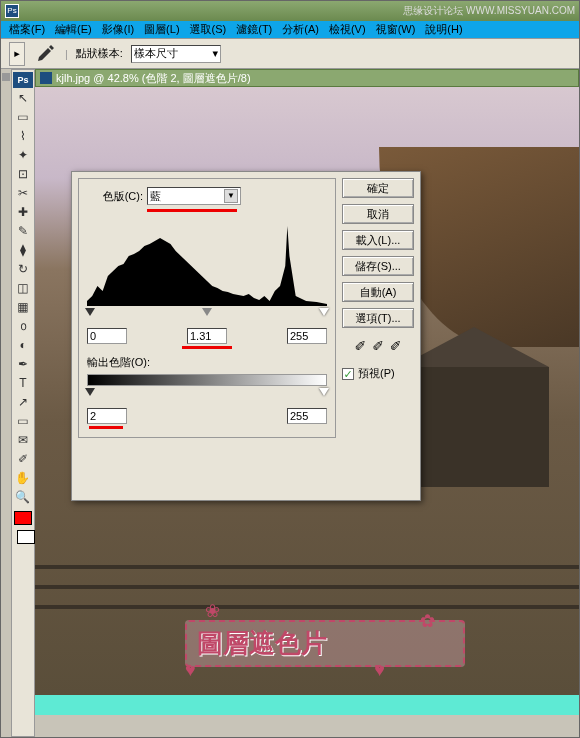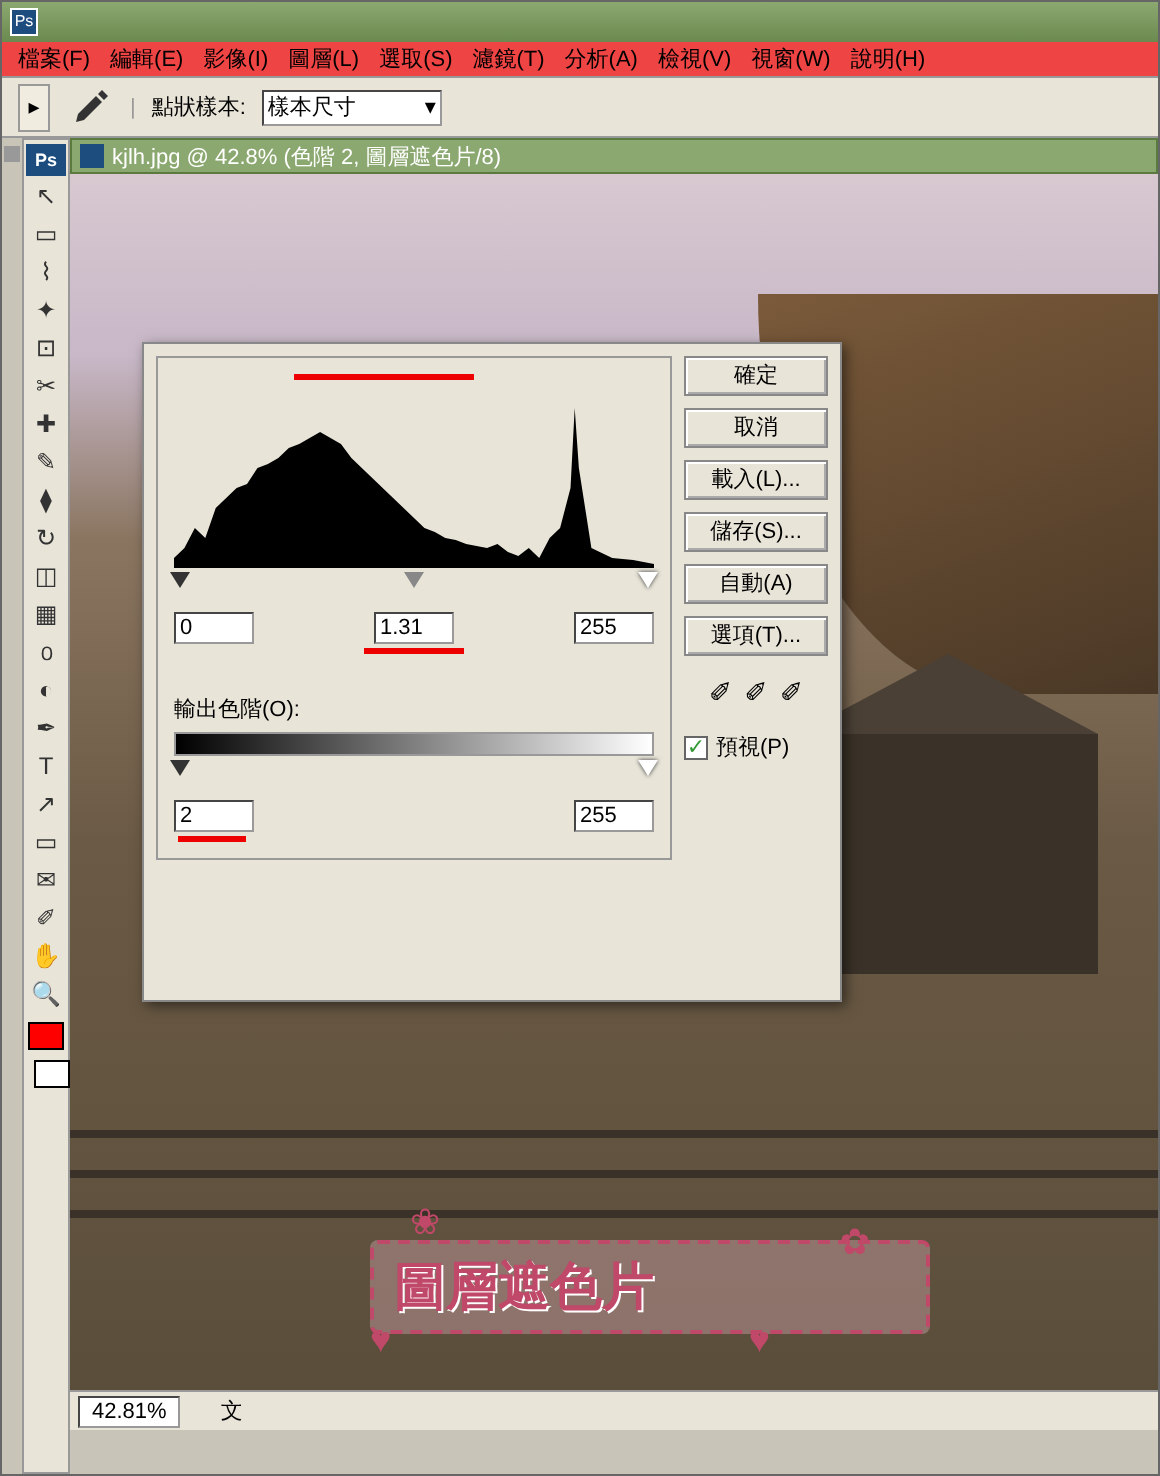--- a/index.html
+++ b/index.html
@@ -1,20 +1,20 @@
 <!DOCTYPE html>
 <html><head>
 <meta charset="utf-8">
 <style>
 *{margin:0;padding:0;box-sizing:border-box;font-family:"Microsoft YaHei",Arial,sans-serif;font-size:11px}
 body{width:580px;height:738px;background:#d4d0c8;overflow:hidden;border:1px solid #666;position:relative}
 .titlebar{height:20px;background:linear-gradient(#8ba870,#6b8a4f);color:#fff;display:flex;align-items:center;padding:0 4px;justify-content:space-between}
 .titlebar .ps-icon{width:14px;height:14px;background:#1d4d7f;display:inline-block;margin-right:4px;border:1px solid #fff;font-size:8px;color:#fff;text-align:center;line-height:12px}
 .titlebar .watermark{color:#ddd;font-size:10px}
-.menubar{height:18px;background:#ef4444;display:flex;align-items:center;padding:0 4px;gap:2px;border-bottom:1px solid #999}
+.menubar{height:18px;background:#0ea5e9;display:flex;align-items:center;padding:0 4px;gap:2px;border-bottom:1px solid #999}
 .menubar span{padding:1px 4px;cursor:default}
 .optbar{height:30px;background:#e8e4d8;display:flex;align-items:center;padding:0 8px;gap:8px;border-bottom:1px solid #999}
 .optbar .drop{width:16px;height:24px;border:1px solid #999;background:#f0ece0;display:flex;align-items:center;justify-content:center}
 .optbar .tool{width:24px;height:24px}
 .optbar .sel{width:90px;height:18px;border:1px inset #999;background:#fff;padding:0 2px;display:flex;align-items:center;justify-content:space-between}
 .workspace{display:flex;height:calc(100% - 68px);background:#6a6a6a}
 .leftstrip{width:10px;background:#c8c4b8}
 .toolbox{width:24px;background:#e8e4d8;border:1px solid #999;display:flex;flex-direction:column;align-items:center;padding:2px 0;gap:1px}
 .toolbox .tbtn{width:20px;height:18px;border:1px solid transparent;display:flex;align-items:center;justify-content:center;font-size:12px;color:#333}
 .toolbox .tbtn:first-child{background:#1d4d7f;color:#fff;font-size:9px;font-weight:bold;height:16px}
@@ -63,20 +63,21 @@
 .deco-heart{color:#c04868;font-size:18px;position:absolute}
 .btm{position:absolute;bottom:0;left:0;right:0;height:22px;background:#c8c4b8}
 </style>
 </head>
 <body>
 
 <div class="titlebar">
   <div style="display:flex;align-items:center">
     <span class="ps-icon">Ps</span>
   </div>
+  <span class="watermark">思缘设计论坛 WWW.MISSYUAN.COM</span>
 </div>
 
 <div class="menubar">
   <span>檔案(F)</span>
   <span>編輯(E)</span>
   <span>影像(I)</span>
   <span>圖層(L)</span>
   <span>選取(S)</span>
   <span>濾鏡(T)</span>
   <span>分析(A)</span>
@@ -137,57 +138,60 @@
     </div>
     <div class="image-bg">
       <div class="cliff"></div>
       <div class="barn"></div>
       <div class="fence">
         <div class="rail" style="top:10px"></div>
         <div class="rail" style="top:30px"></div>
         <div class="rail" style="top:50px"></div>
       </div>
     </div>
-    <div class="statusbar">
-      <span style="border:1px inset #999;padding:1px 6px;background:#fff">42.81%</span>
-      <span style="margin-left:20px">文</span>
-    </div>
     <div class="btm"></div>
 
     <div class="overlay-deco">
       <span class="deco-heart" style="top:-20px;left:20px">❀</span>
       <span class="deco-heart" style="top:-10px;right:30px">✿</span>
       <div class="deco-text">圖層遮色片</div>
       <span class="deco-heart" style="bottom:-14px;left:0">♥</span>
       <span class="deco-heart" style="bottom:-14px;right:80px">♥</span>
     </div>
   </div>
 </div>
 
 <div class="dialog">
   <div class="dlg-body">
     <div class="dlg-left">
+      <div class="row">
+        <span class="label">色版(C):</span>
+        <div class="combo">
+          <span>藍</span>
+            <span class="arrow">▼</span>
+        </div>
+      </div>
       <div class="redline"></div>
       <div class="histogram">
         <svg class="histo-svg" viewBox="0 0 230 90" preserveAspectRatio="none">
           <path d="M0,90 L0,85 L5,80 L10,70 L15,75 L20,60 L25,55 L30,50 L35,48 L40,40 L45,38 L50,35 L55,30 L60,28 L65,25 L70,22 L75,25 L80,28 L85,35 L90,40 L95,45 L100,50 L105,55 L110,60 L115,65 L120,70 L125,72 L130,75 L135,76 L140,78 L145,79 L150,80 L155,78 L160,82 L165,84 L170,80 L175,85 L180,75 L185,70 L190,50 L192,10 L194,40 L200,80 L210,85 L220,86 L230,88 L230,90 Z" fill="#000"></path>
         </svg>
       </div>
       <div class="slider-track">
         <div class="tri" style="left:-2px"></div>
         <div class="tri mid" style="left:48%"></div>
         <div class="tri white" style="right:-2px"></div>
       </div>
       <div class="inputs3">
         <div class="num">0</div>
         <div class="num">1.31</div>
         <div class="num">255</div>
       </div>
       <div class="redline2"></div>
-      <div class="row" style="margin-top:20px">
+      <div class="row" style="margin-top:6px">
           <span class="label" style="text-align:left;width:auto">輸出色階(O):</span>
         </div>
       <div class="grad"></div>
       <div class="slider-track">
         <div class="tri" style="left:-2px"></div>
         <div class="tri white" style="right:-2px"></div>
       </div>
       <div class="inputs3">
         <div class="num">2</div>
         <div class="num">255</div>

